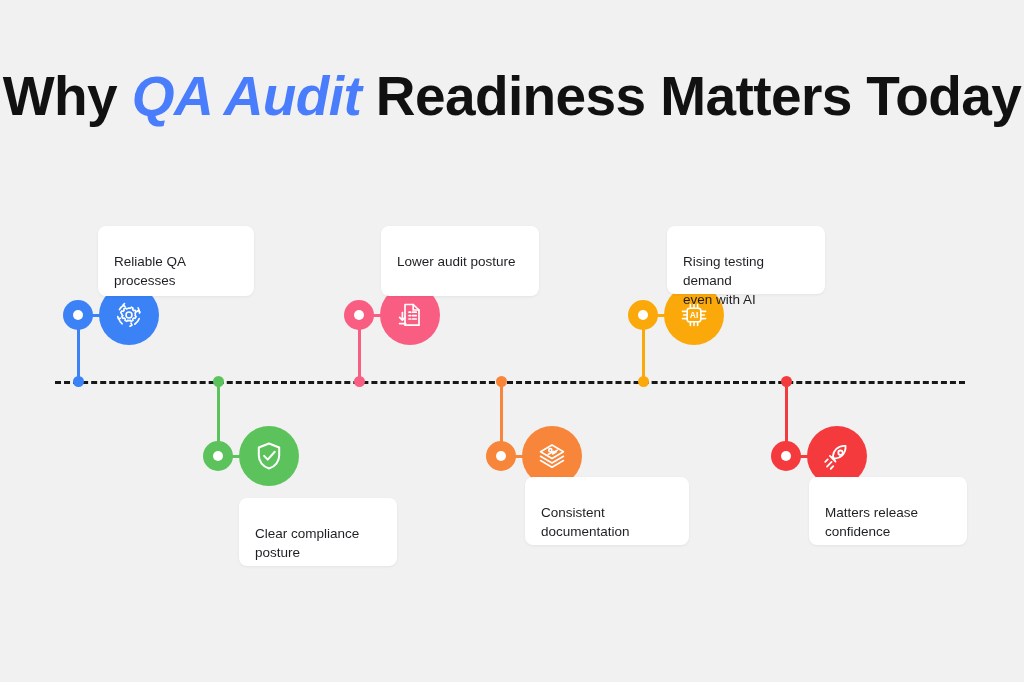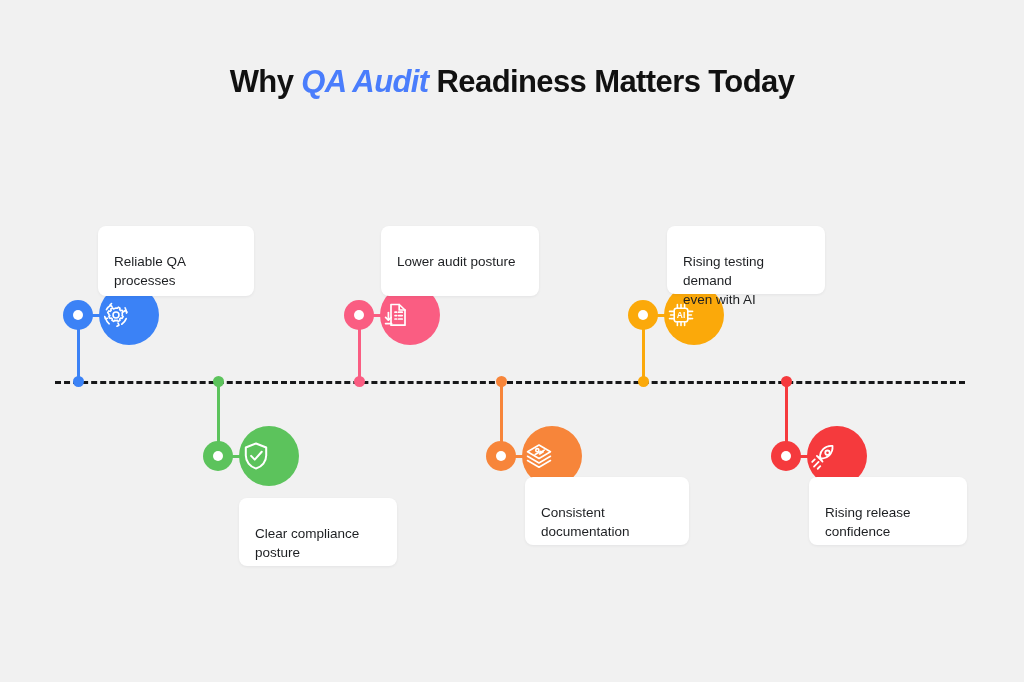--- a/index.html
+++ b/index.html
@@ -19,21 +19,21 @@
     height: 682px;
   }
 
   
   .title {
     position: absolute;
     left: 0;
     top: 64px;
     width: 1024px;
     text-align: center;
-    font-size: 31px;
+    font-size: 55px;
     font-weight: bold;
     color: #111111;
     letter-spacing: -0.6px;
     white-space: nowrap;
   }
   .title .accent {
     color: #4a7dfc;
     font-style: italic;
   }
 
@@ -91,20 +91,21 @@
     height: 3px;
   }
   
   .bubble {
     position: absolute;
     width: 60px;
     height: 60px;
     border-radius: 50%;
     display: flex;
     align-items: center;
+    justify-content: center;
     overflow: hidden;
   }
   .bubble svg {
     position: relative;
     z-index: 2;
   }
   
   .bubble .arc {
     position: absolute;
     z-index: 1;
@@ -268,18 +269,18 @@
       <span class="arc"></span>
       <svg width="34" height="34" viewBox="0 0 32 32" fill="none" stroke="#ffffff" stroke-width="1.7" stroke-linecap="round" stroke-linejoin="round">
         <path d="M13.2 19.6c-3.4-3.4-2.9-8.2.6-11.7 2.3-2.3 5.6-3.3 8.8-3 .3 3.2-.7 6.5-3 8.8-3.5 3.5-8.3 4-11.7.6z" transform="translate(1.4 1.6) rotate(0 16 16)"></path>
         <circle cx="19.3" cy="12.9" r="2.1"></circle>
         <path d="M10.9 21.6l-4.3 4.3"></path>
         <path d="M12.5 25.6l-2.4 2.4"></path>
         <path d="M7.3 19.2l-2.4 2.4"></path>
       </svg>
     </div>
     <div class="card" style="left:809px; top:477px; width:158px; height:68px;">
-      <span class="card-text">Rising release
+      <span class="card-text">Matters release
 confidence</span>
     </div>
   </div>
 
 </div>
 
 </body></html>

